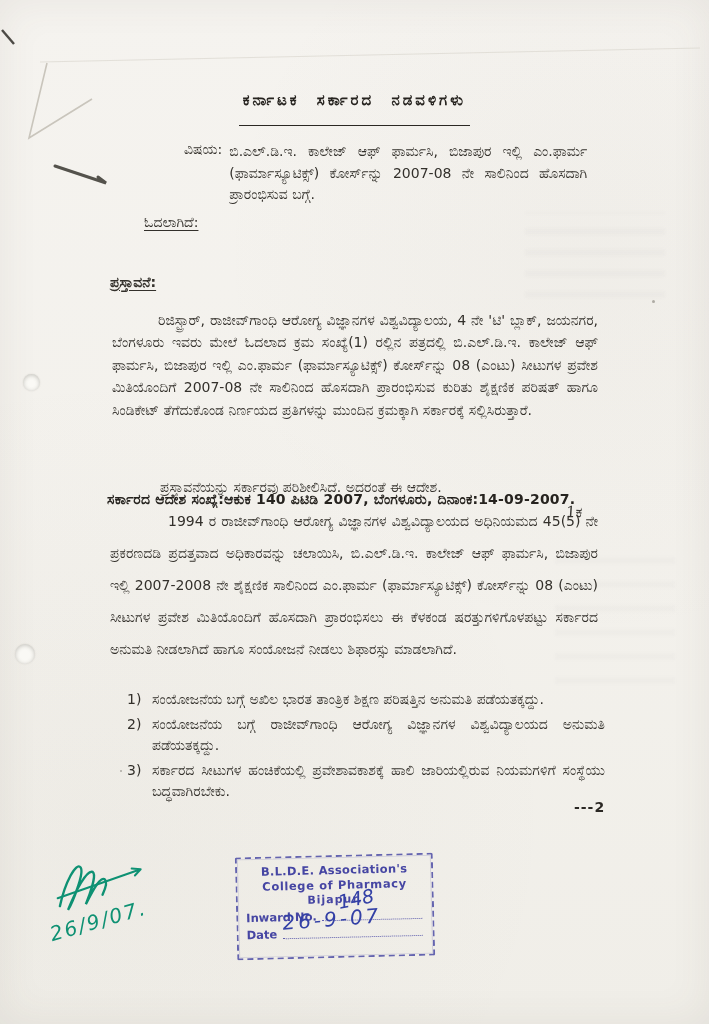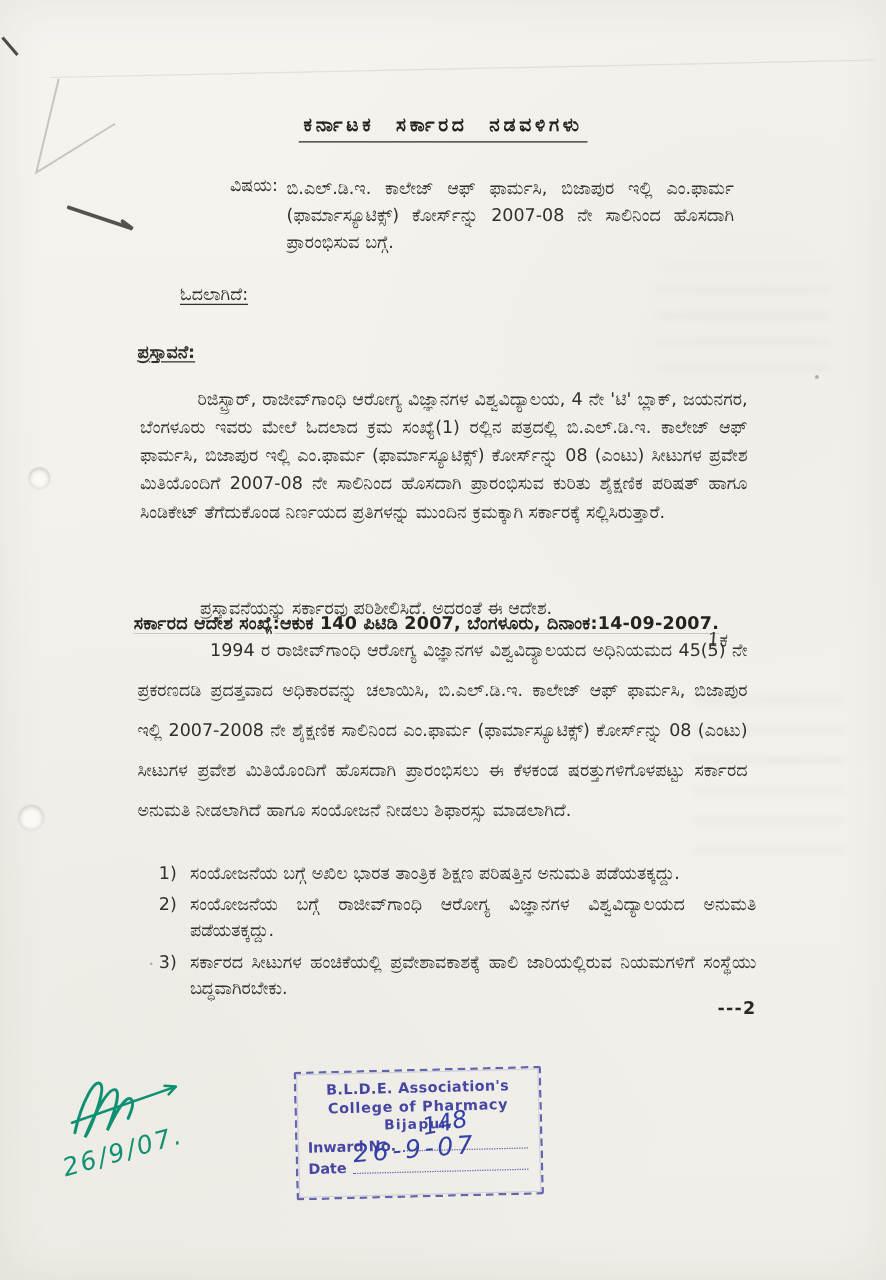--- a/index.html
+++ b/index.html
@@ -21,25 +21,25 @@
   .hole-bottom{left:15px;top:644px;width:20px;height:20px;}
   .ghost{position:absolute;opacity:0.55;filter:blur(1.6px);pointer-events:none;}
   .ghost1{right:44px;top:212px;width:140px;height:86px;
     background:repeating-linear-gradient(0deg,rgba(100,100,115,0.06) 0 7px,transparent 7px 21px);}
   .ghost2{right:34px;top:556px;width:120px;height:128px;
     background:repeating-linear-gradient(0deg,rgba(100,100,115,0.055) 0 7px,transparent 7px 24px);}
   
   .tw{font-size:14px;color:#33302b;}
   .doc-title{position:absolute;top:90px;left:0;width:100%;text-align:center;}
   .doc-title span{display:inline-block;font-size:15px;font-weight:bold;color:#26231f;
-    letter-spacing:3px;word-spacing:9px;border-bottom:1.6px solid #2b2823;padding:0 4px 4px;}
+    letter-spacing:3px;word-spacing:9px;border-bottom:1.6px solid #2b2823;padding:0 4px 16px;}
   .subject{position:absolute;top:141px;left:184px;width:420px;display:flex;}
   .subject .lbl{flex:0 0 auto;margin-right:7px;white-space:nowrap;}
   .subject .txt{width:358px;line-height:21.5px;max-height:66px;overflow:hidden;text-align:justify;}
-  .readblk{position:absolute;top:228px;left:144px;width:462px;display:flex;}
+  .readblk{position:absolute;top:214px;left:144px;width:462px;display:flex;}
   .readblk .lbl{flex:0 0 auto;margin-right:8px;text-decoration:underline;text-underline-offset:3px;white-space:nowrap;}
   .readblk .txt{width:370px;line-height:21.5px;max-height:66px;overflow:hidden;text-align:justify;}
   .preamble{position:absolute;top:274px;left:110px;font-weight:600;
     text-decoration:underline;text-underline-offset:3px;}
   .para1{position:absolute;top:309px;left:112px;width:486px;line-height:22.4px;
     text-align:justify;text-indent:46px;max-height:140px;overflow:hidden;}
   .consider{position:absolute;top:479px;left:160px;width:445px;white-space:nowrap;overflow:hidden;}
   .goline{position:absolute;top:491px;left:107px;width:496px;font-weight:bold;color:#26231f;
     text-decoration:underline;text-underline-offset:3.5px;white-space:nowrap;overflow:hidden;letter-spacing:0.2px;}
   .mark1ka{position:absolute;top:503px;left:566px;font-size:15px;color:#3c3a36;

